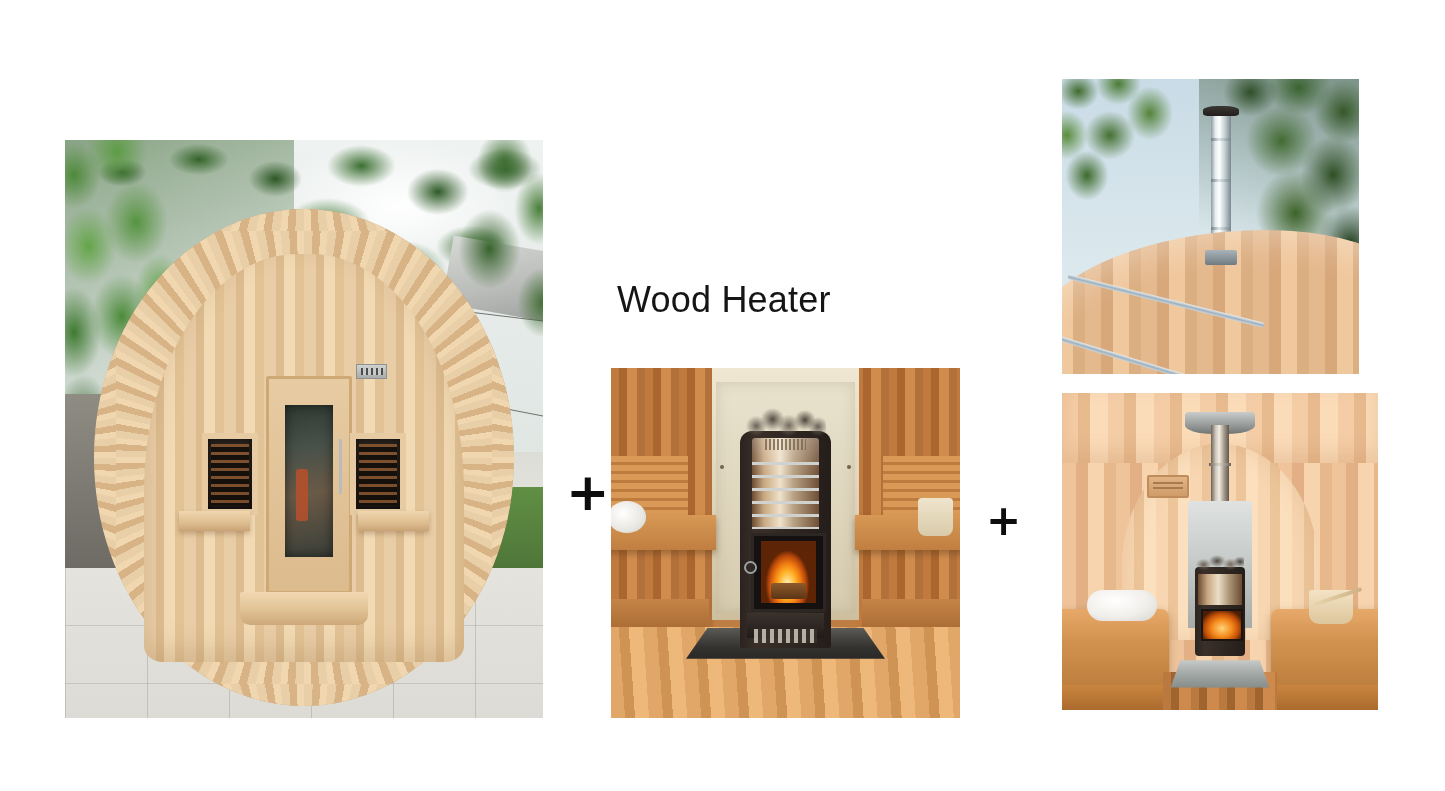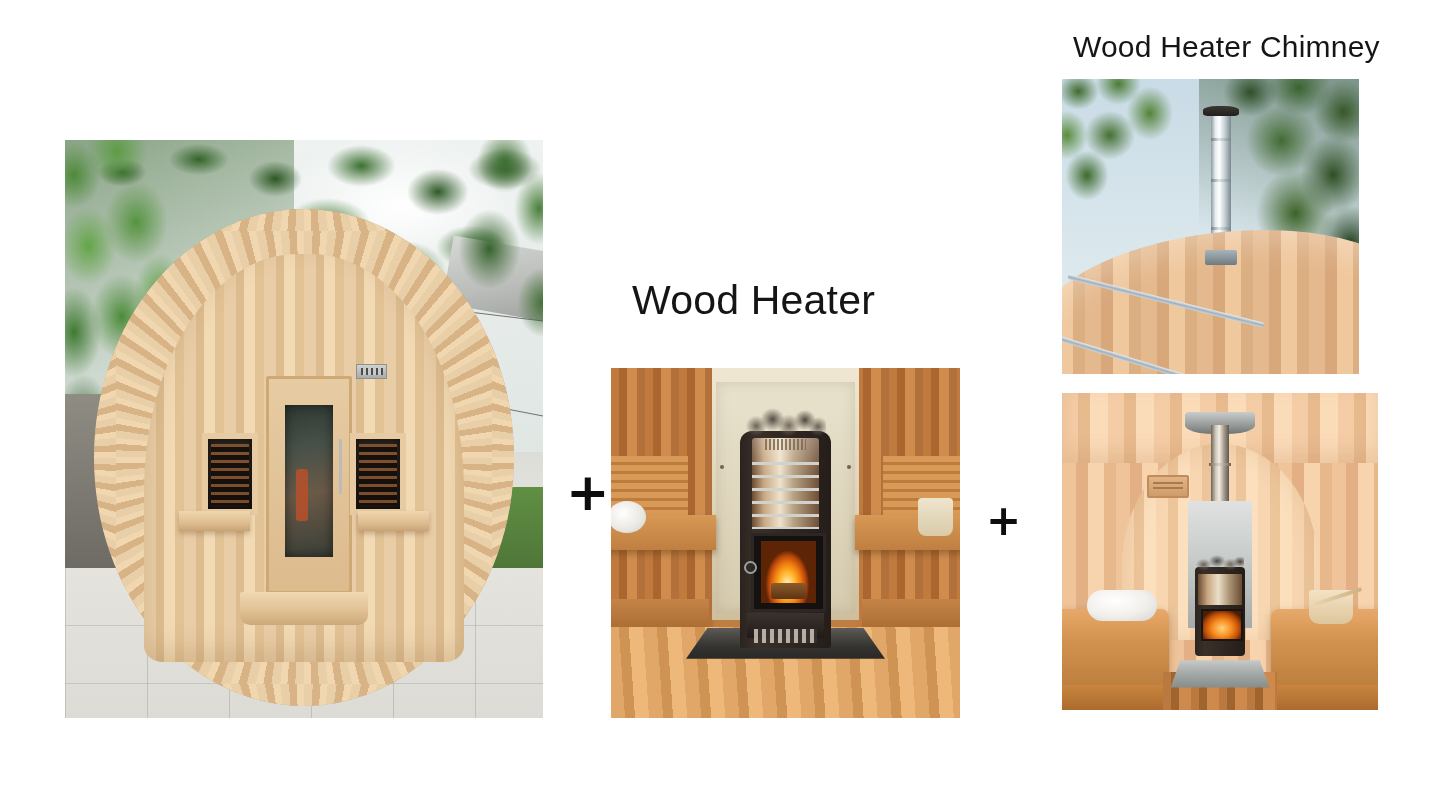--- a/index.html
+++ b/index.html
@@ -25,23 +25,23 @@
 
   
   .label {
     position: absolute;
     color: #151515;
     font-weight: 400;
     white-space: nowrap;
     letter-spacing: 0.2px;
   }
   #label-wood-heater {
-    left: 632px;
+    left: 617px;
     top: 275px;
-    font-size: 41px;
+    font-size: 36px;
     line-height: 50px;
   }
   #label-chimney {
     left: 1073px;
     top: 28px;
     font-size: 30px;
     line-height: 38px;
   }
 
   
@@ -627,21 +627,20 @@
         <div class="wh-fire"></div>
       </div>
       <div class="wh-door-knob"></div>
       <div class="wh-ash-drawer"></div>
       <div class="wh-ash-vent"></div>
     </div>
   </div>
 
   <div class="plus" id="plus-2">+</div>
 
-  <div class="label" id="label-chimney">Wood Heater Chimney</div>
 
   <div class="photo" id="photo-chimney-roof">
     <div class="scene">
       <div class="cr-sky"></div>
       <div class="cr-trees-left"></div>
       <div class="cr-trees-right"></div>
       <div class="cr-chimney"></div>
       <div class="cr-chimney-seam" style="top:20%;"></div>
       <div class="cr-chimney-seam" style="top:34%;"></div>
       <div class="cr-chimney-seam" style="top:50%;"></div>

